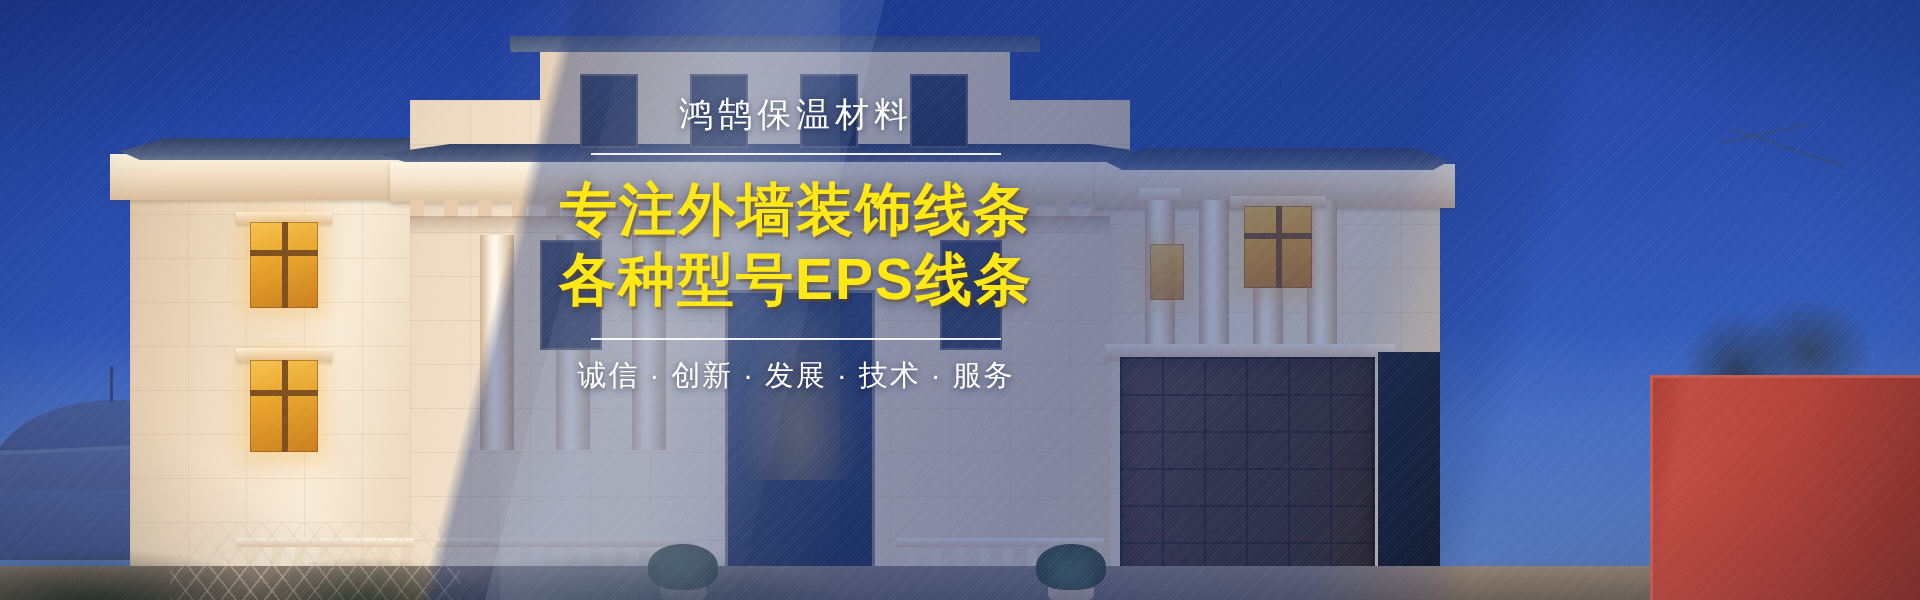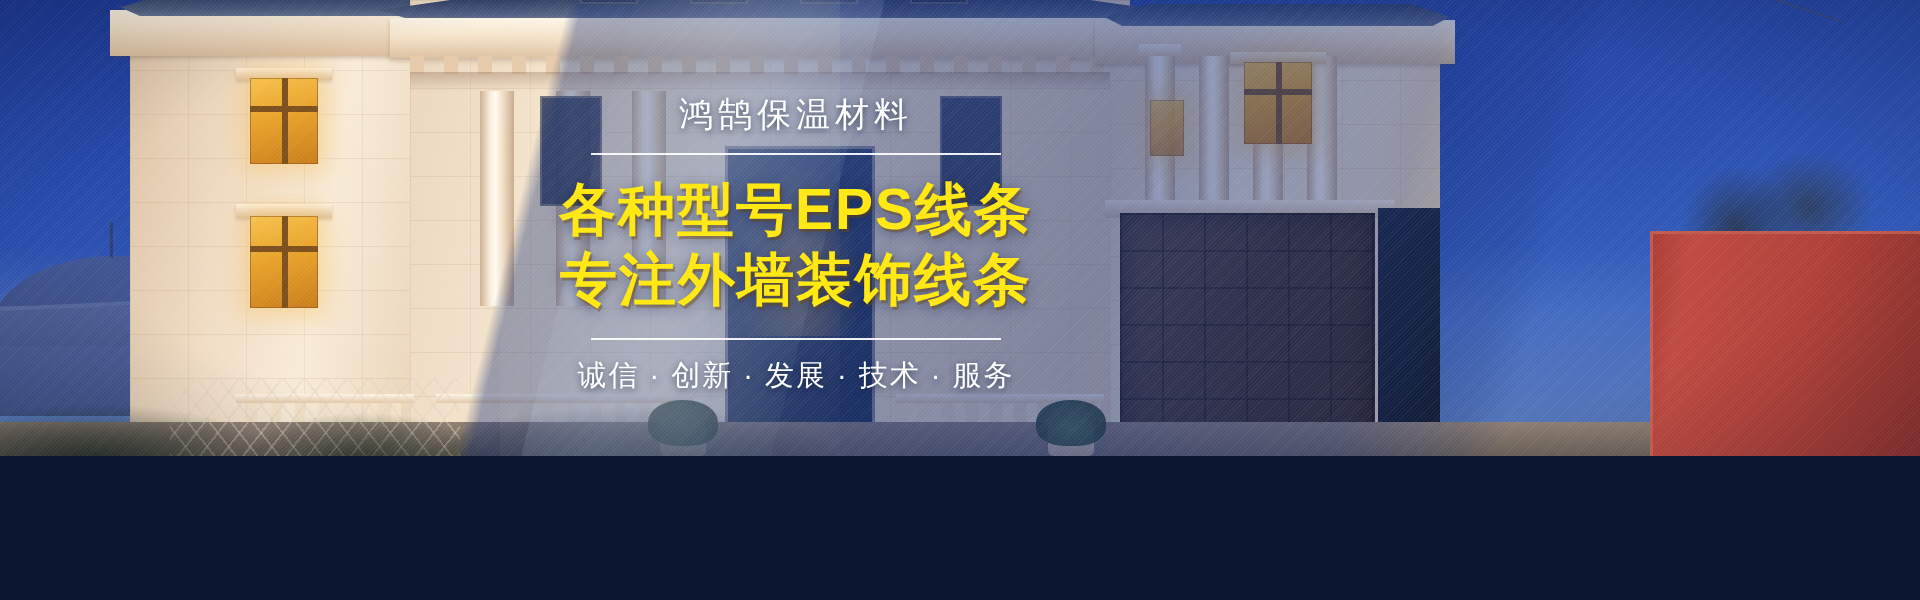--- a/index.html
+++ b/index.html
@@ -4,21 +4,21 @@
 <title>Banner</title>
 <style>
   html, body {
     margin: 0;
     padding: 0;
     background: #0b1630;
   }
   #banner {
     position: relative;
     width: 1920px;
-    height: 456px;
+    height: 600px;
     overflow: hidden;
     font-family: "Liberation Sans", "DejaVu Sans", sans-serif;
     background: #1c3fa0;
   }
 
   
   .sky {
     position: absolute;
     inset: 0;
     background:
@@ -602,22 +602,22 @@
   <div class="panel-streak"></div>
   <div class="panel-glow"></div>
 
   <div class="text-block">
 
     <div class="company-name">鸿鹄保温材料</div>
 
     <div class="rule-top"></div>
 
     <div class="headline">
+      <div class="headline-line">专注外墙装饰线条</div>
       <div class="headline-line">各种型号EPS线条</div>
-      <div class="headline-line">专注外墙装饰线条</div>
     </div>
 
     <div class="rule-bot"></div>
 
     <div class="tagline">诚信 · 创新 · 发展 · 技术 · 服务</div>
   </div>
 
   <div class="hatch"></div>
   <div class="vignette"></div>
 </div>

